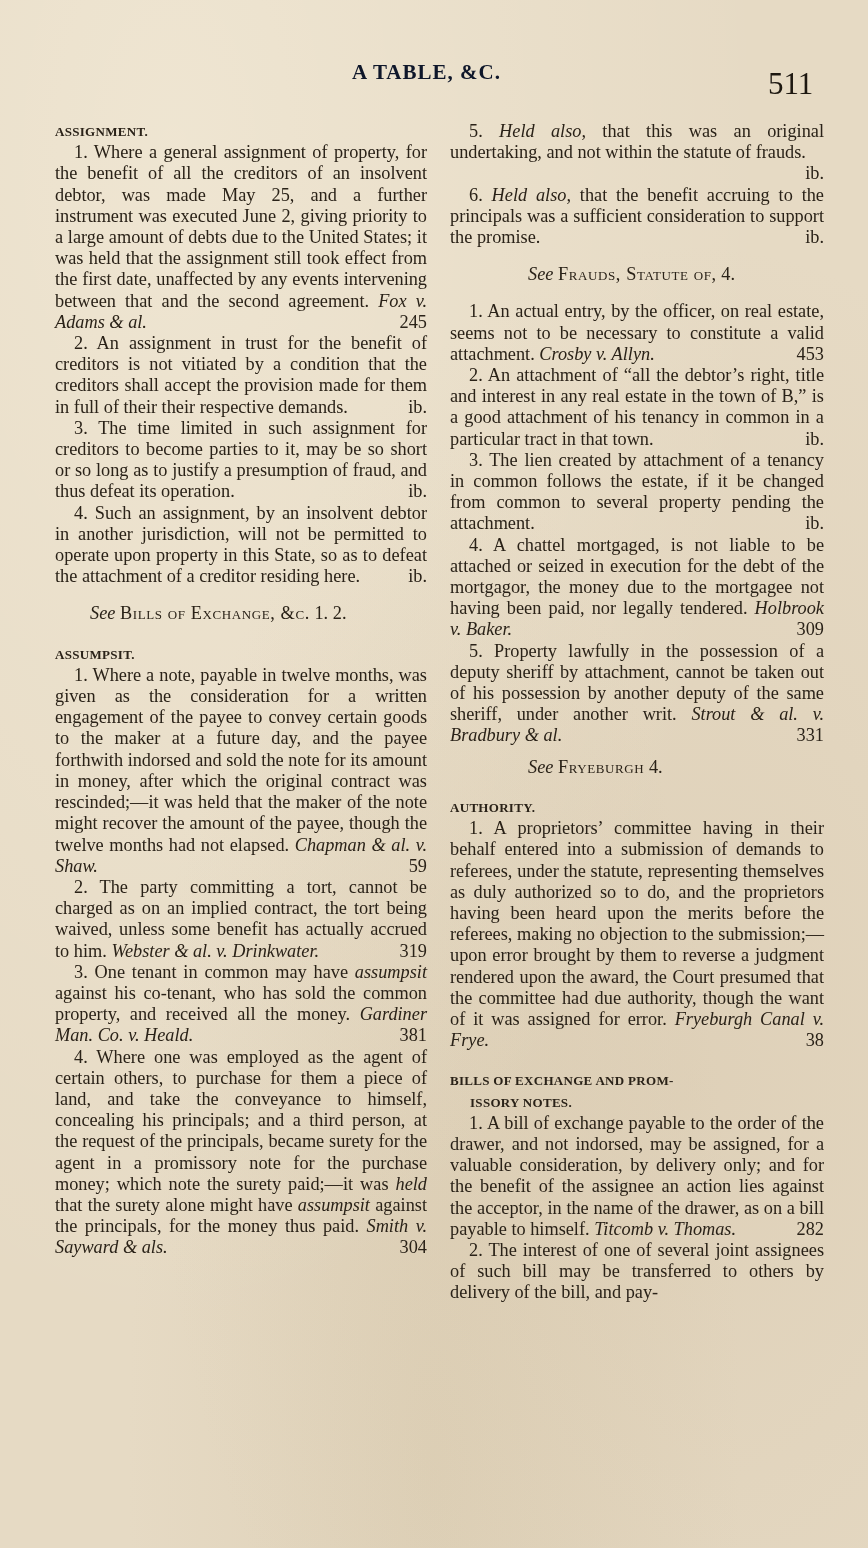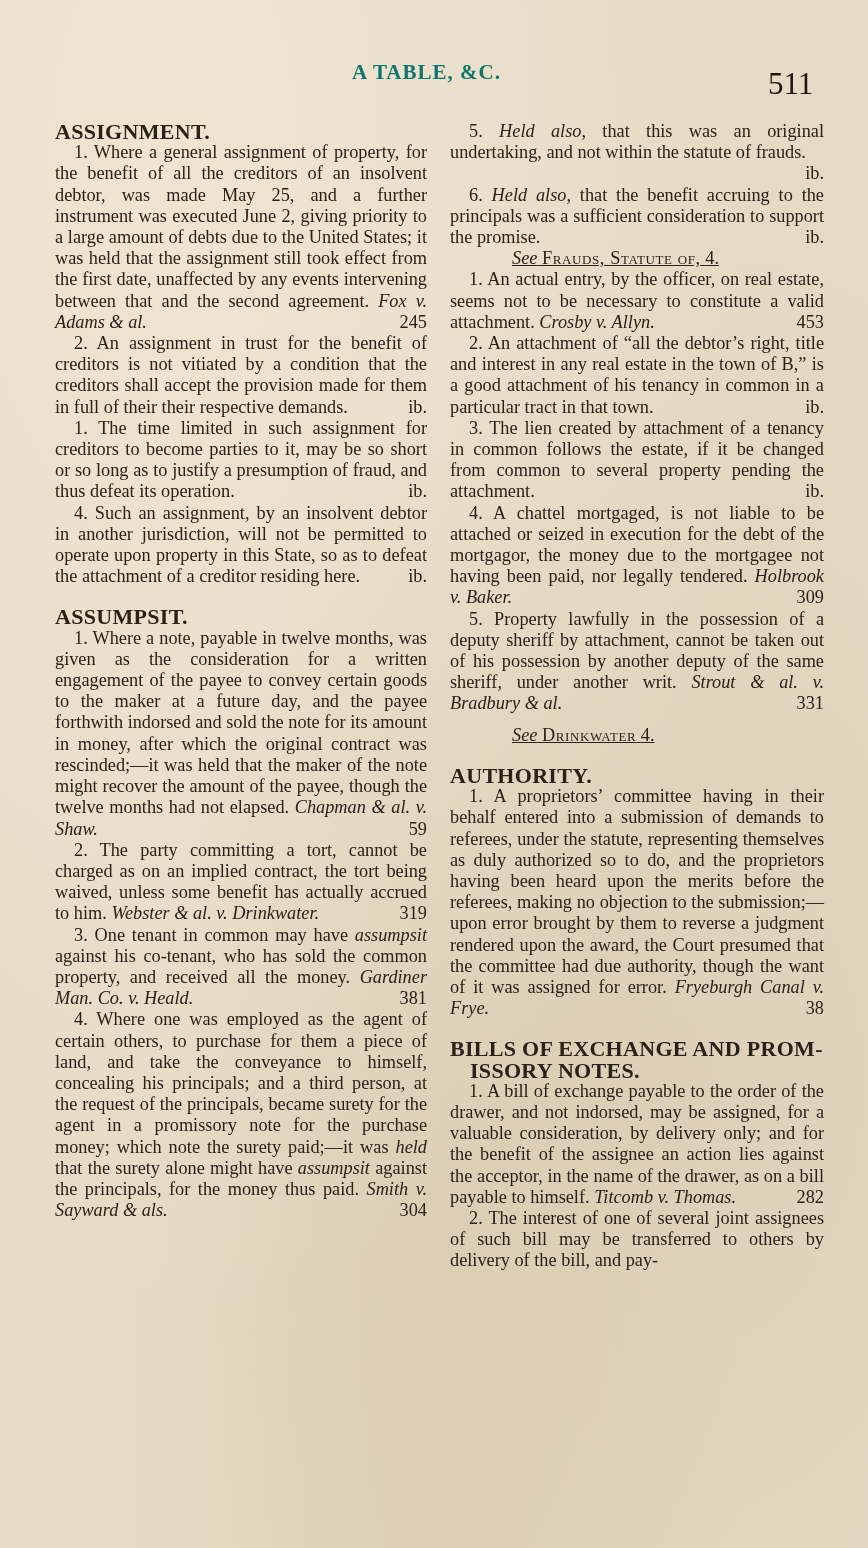--- a/index.html
+++ b/index.html
@@ -14,43 +14,43 @@
     font-family: "DejaVu Serif", "Liberation Serif", serif;
     position: relative;
   }
   .page { position: absolute; left: 0; top: 0; width: 868px; height: 1548px; }
   .running-head {
     position: absolute; top: 58px; left: 0; width: 868px; height: 40px;
   }
   .running-title {
     position: absolute; left: 352px; top: 2px;
     font-family: "Liberation Serif", serif; font-weight: bold;
-    font-size: 21px; letter-spacing: 1px; color: #0f766e;
+    font-size: 21px; letter-spacing: 1px; color: #0f172a;
   }
   .page-number {
     position: absolute; left: 768px; top: 8px;
     font-family: "Liberation Serif", serif;
     font-size: 31px; color: #1d1710;
   }
   .col {
     position: absolute; top: 121px;
     font-family: "Liberation Serif", serif;
     font-size: 18.3px; line-height: 21.2px;
     text-align: justify;
   }
   .col.left { left: 55px; width: 372px; }
   .col.right { left: 450px; width: 374px; top: 121px; }
-  .heading { font-size: 22px; letter-spacing: 0.3px; margin: 0; }
+  .heading { font-size: 13px; letter-spacing: 0.3px; margin: 0; }
   .heading.spaced { margin-top: 19px; }
   .heading .hang { display: block; padding-left: 20px; }
   .para { margin: 0; text-indent: 19px; }
   .cite { font-style: italic; }
   .ref { float: right; font-style: normal; }
   .ref.it { }
-  .see { margin: 0; padding-left: 19px; text-decoration: underline; }
+  .see { margin: 16px; padding-left: 19px; }
   .see.center { padding-left: 62px; }
   .see .see-word { font-style: italic; }
   .see .sc { font-variant: small-caps; letter-spacing: 0.6px; }
   .clear::after { content: ""; display: block; clear: both; }
 </style>
 </head>
 <body>
 
 <div class="page">
 
@@ -65,26 +65,31 @@
       <p class="para clear">
         <span>1. Where a general assignment of property, for the benefit of all the creditors of an insolvent debtor, was made May 25, and a further instrument was executed June 2, giving priority to a large amount of debts due to the United States; it was held that the assignment still took effect from the first date, unaffected by any events intervening between that and the second agreement.</span>
         <span class="cite">Fox v. Adams &amp; al.</span>
         <span class="ref">245</span>
       </p>
       <p class="para clear">
         <span>2. An assignment in trust for the benefit of creditors is not vitiated by a condition that the creditors shall accept the provision made for them in full of their their respective demands.</span>
         <span class="ref it">ib.</span>
       </p>
       <p class="para clear">
-        <span>1. The time limited in such assignment for creditors to become parties to it, may be so short or so long as to justify a presumption of fraud, and thus defeat its operation.</span>
+        <span>3. The time limited in such assignment for creditors to become parties to it, may be so short or so long as to justify a presumption of fraud, and thus defeat its operation.</span>
         <span class="ref it">ib.</span>
       </p>
       <p class="para clear">
         <span>4. Such an assignment, by an insolvent debtor in another jurisdiction, will not be permitted to operate upon property in this State, so as to defeat the attachment of a creditor residing here.</span>
         <span class="ref it">ib.</span>
+      </p>
+      <p class="see">
+        <span class="see-word">See</span>
+        <span class="sc">Bills of Exchange, &amp;c.</span>
+        <span>1. 2.</span>
       </p>
     </section>
 
     <section>
       <h3 class="heading spaced">ASSUMPSIT.</h3>
       <p class="para clear">
         <span>1. Where a note, payable in twelve months, was given as the consideration for a written engagement of the payee to convey certain goods to the maker at a future day, and the payee forthwith indorsed and sold the note for its amount in money, after which the original contract was rescinded;—it was held that the maker of the note might recover the amount of the payee, though the twelve months had not elapsed.</span>
         <span class="cite">Chapman &amp; al. v. Shaw.</span>
         <span class="ref">59</span>
       </p>
@@ -144,21 +149,21 @@
         <span class="cite">Holbrook v. Baker.</span>
         <span class="ref">309</span>
       </p>
       <p class="para clear">
         <span>5. Property lawfully in the possession of a deputy sheriff by attachment, cannot be taken out of his possession by another deputy of the same sheriff, under another writ.</span>
         <span class="cite">Strout &amp; al. v. Bradbury &amp; al.</span>
         <span class="ref">331</span>
       </p>
       <p class="see center" style="margin-top:10px;">
         <span class="see-word">See</span>
-        <span class="sc">Drinkwater</span>
+        <span class="sc">Fryeburgh</span>
         <span>4.</span>
       </p>
     </section>
 
     <section>
       <h3 class="heading spaced">AUTHORITY.</h3>
       <p class="para clear">
         <span>1. A proprietors’ committee having in their behalf entered into a submission of demands to referees, under the statute, representing themselves as duly authorized so to do, and the proprietors having been heard upon the merits before the referees, making no objection to the submission;—upon error brought by them to reverse a judgment rendered upon the award, the Court presumed that the committee had due authority, though the want of it was assigned for error.</span>
         <span class="cite">Fryeburgh Canal v. Frye.</span>
         <span class="ref">38</span>

